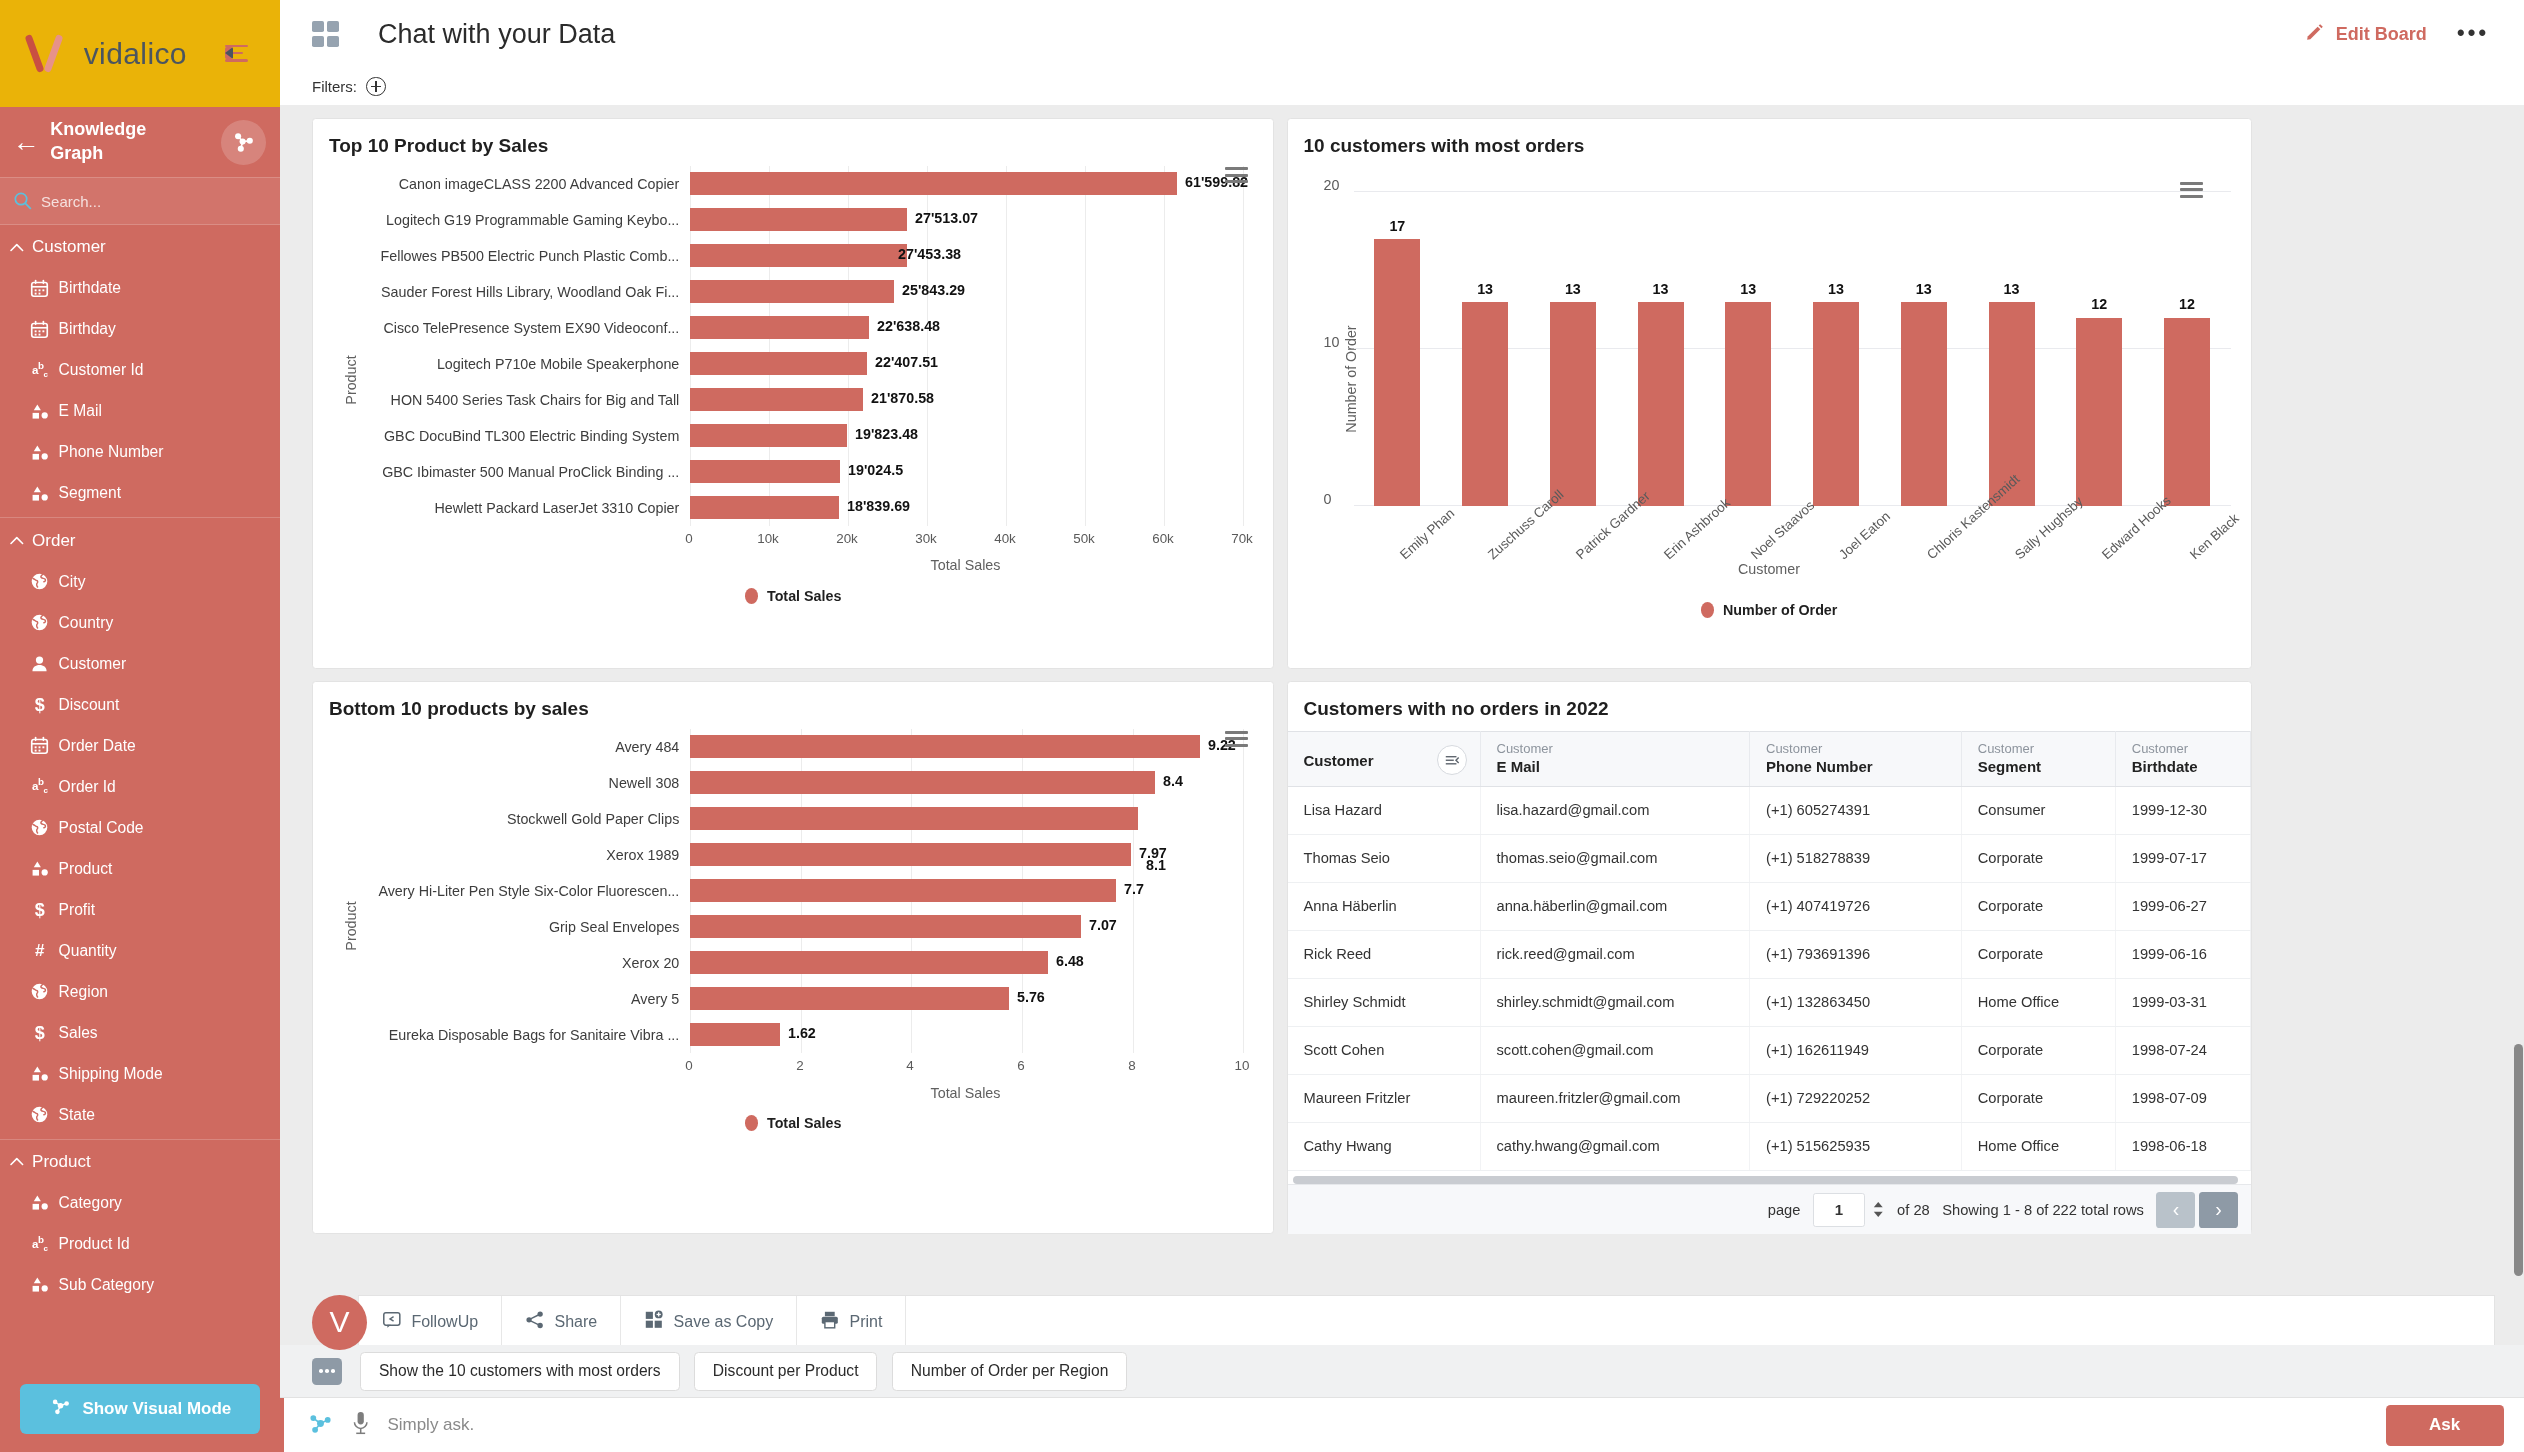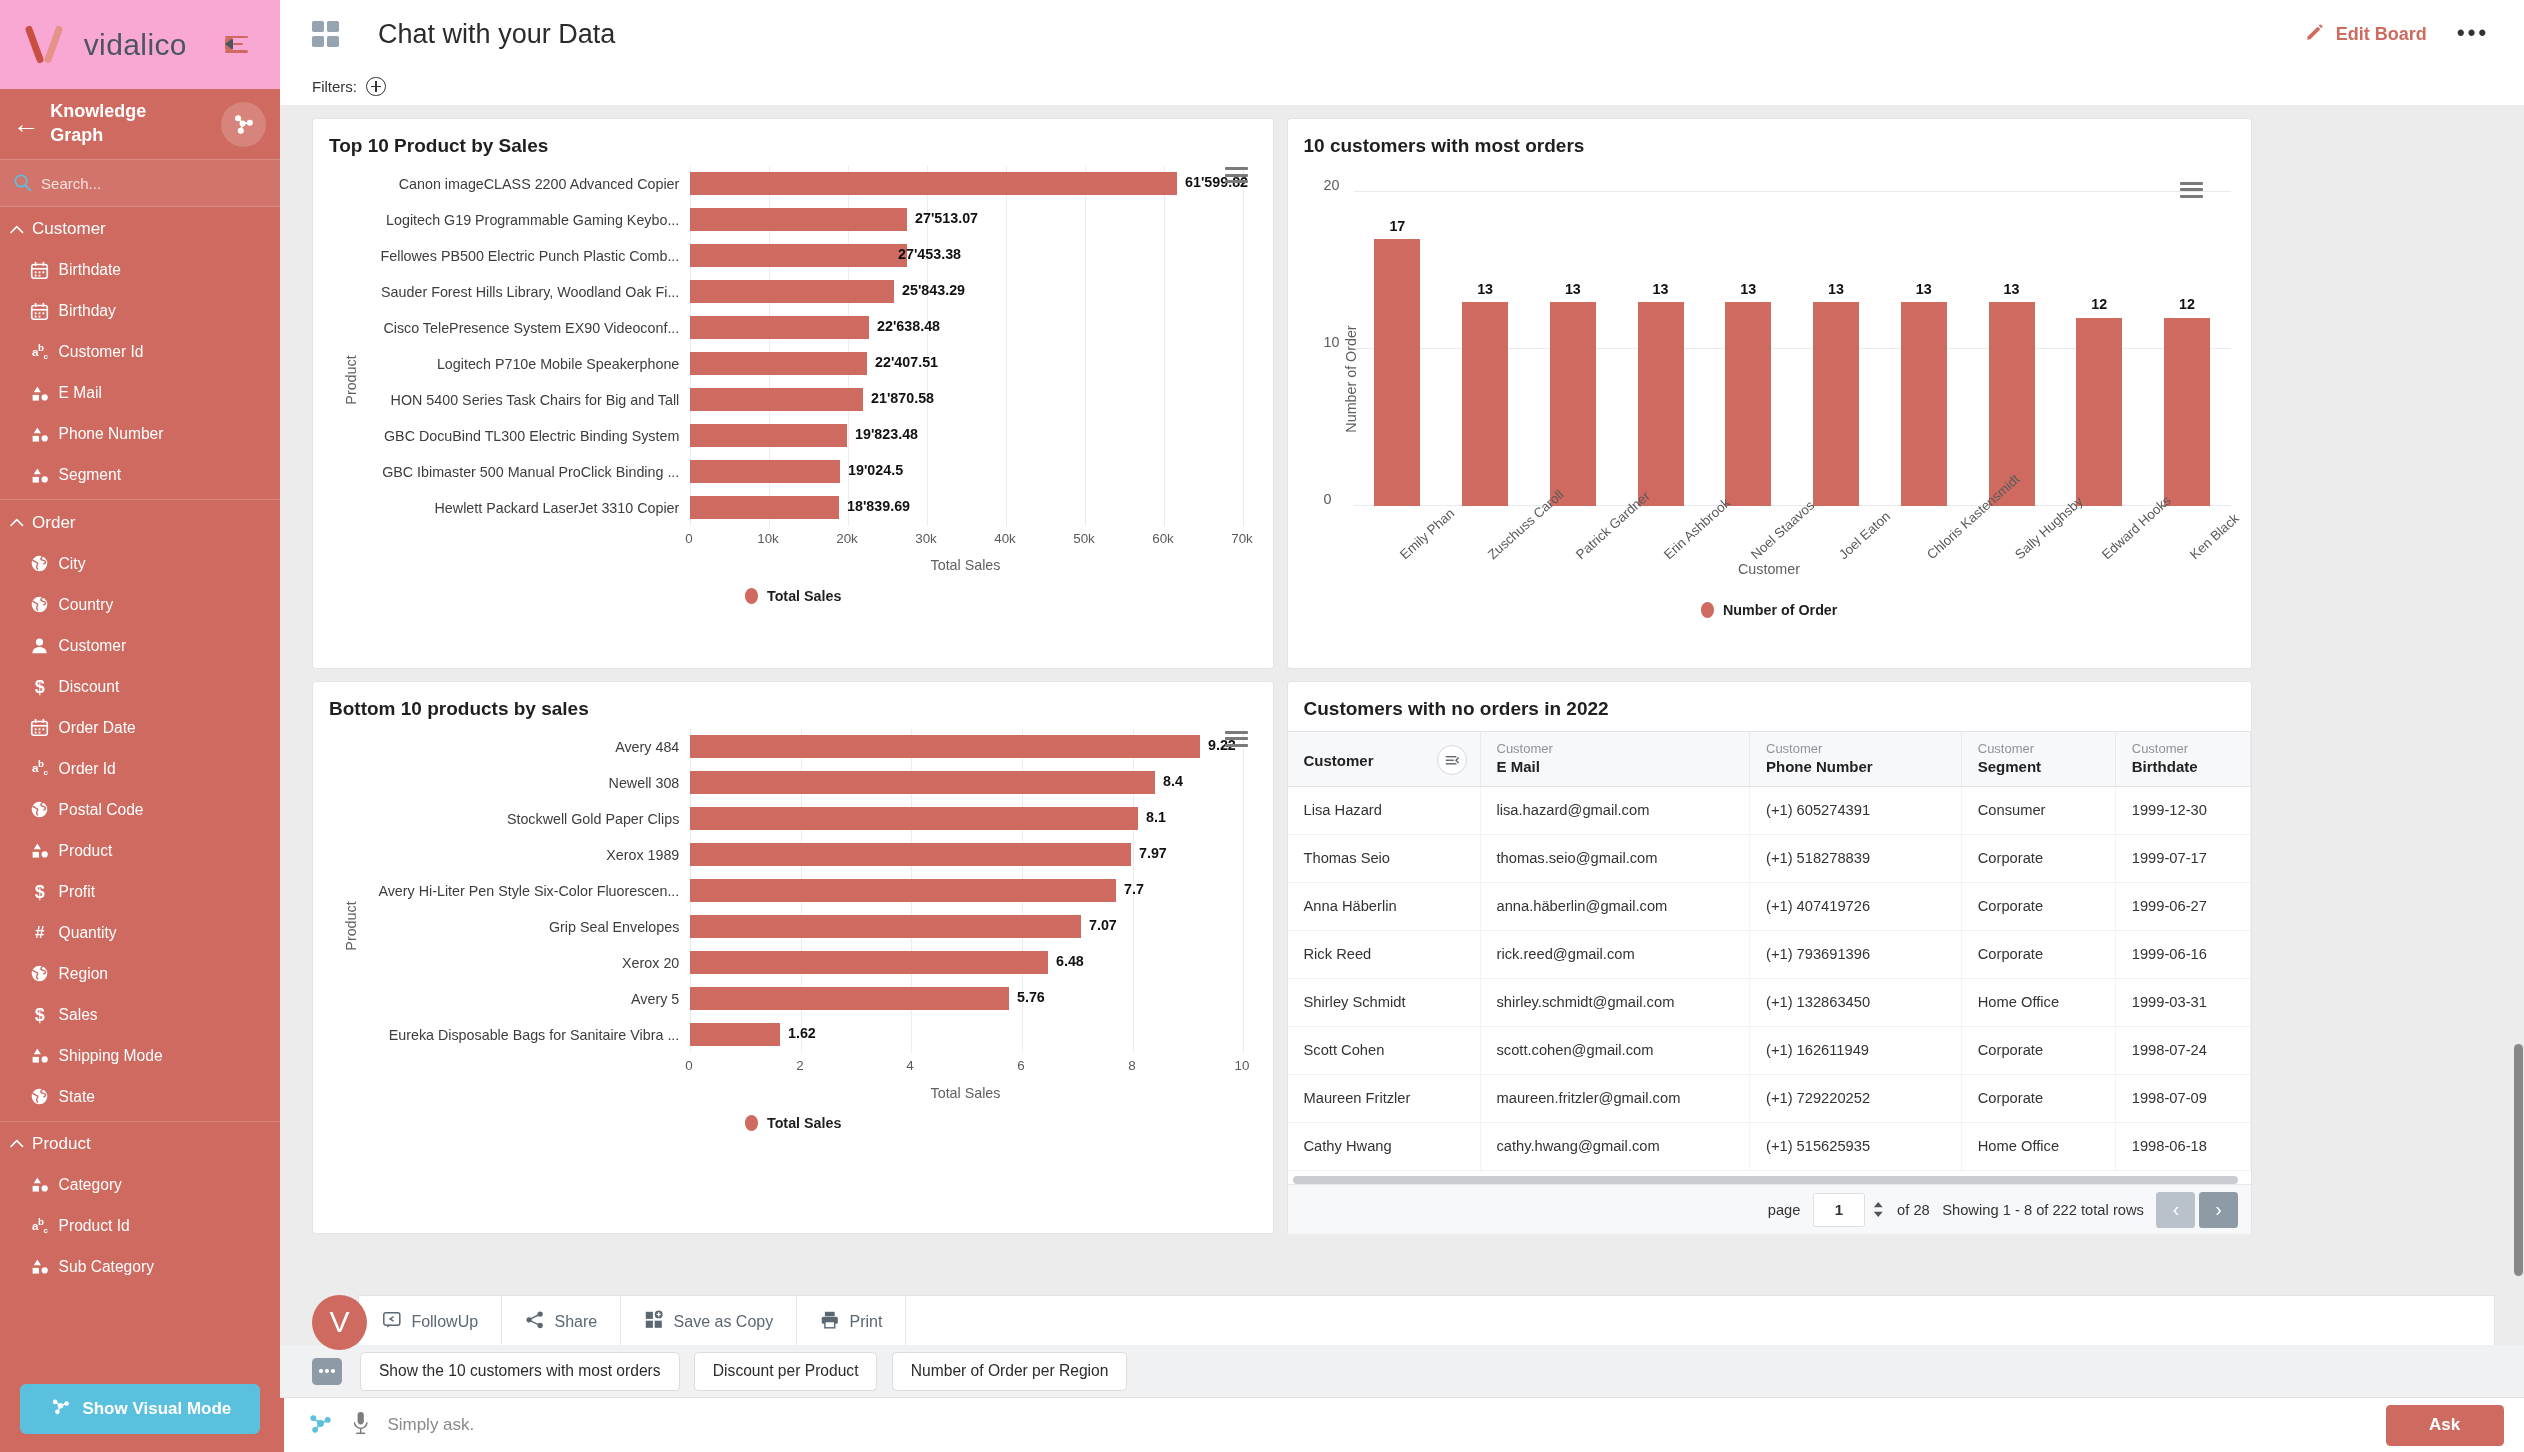--- a/index.html
+++ b/index.html
@@ -5,21 +5,21 @@
   * { box-sizing: border-box; margin: 0; padding: 0; }
   html, body {
     width: 2525px; height: 1452px;
     font-family: "Liberation Sans", sans-serif;
     background: #ffffff; overflow: hidden;
   }
   .app { display: flex; width: 2525px; height: 1452px; position: relative; }
 
   
   .sidebar { width: 280px; height: 1452px; background: #cf6a60; position: relative; flex: 0 0 280px; }
-  .logo-bar { height: 89px; background: #f9a8d4; display: flex; align-items: center; padding: 0 23px; }
+  .logo-bar { height: 107px; background: #eab308; display: flex; align-items: center; padding: 0 23px; }
   .logo-mark { width: 50px; height: 41px; position: relative; margin-right: 10.7px; }
   .logo-mark i { position: absolute; display: block; border-radius: 3.6px; }
   .logo-mark i.a { width: 7.1px; height: 39px; background: #c94f42; left: 8px; top: 0.9px; transform: rotate(-20deg); }
   .logo-mark i.b { width: 7.1px; height: 39px; background: #e79289; left: 27px; top: 0.9px; transform: rotate(20deg); }
   .logo-text { font-size: 30px; color: #4b5560; letter-spacing: 0.4px; font-family: "Liberation Sans", sans-serif; }
   .hamburger { margin-left: auto; width: 32px; height: 23px; position: relative; cursor: pointer; }
   .hamburger span { position: absolute; height: 2.7px; background: #cf6a60; border-radius: 1.8px; left: 0; }
   .hamburger span:nth-child(1) { top: 2.7px; width: 23px; }
   .hamburger span:nth-child(2) { top: 9.8px; width: 18px; }
   .hamburger span:nth-child(3) { top: 17px; width: 23px; }
@@ -834,21 +834,21 @@
                 <div class="hb-row">
                   <div class="hb-name">Stockwell Gold Paper Clips</div>
                   <div class="hb-track">
                     <span class="hb-grid" style="left: 0px;"></span>
                     <span class="hb-grid" style="left: 111px;"></span>
                     <span class="hb-grid" style="left: 221px;"></span>
                     <span class="hb-grid" style="left: 332px;"></span>
                     <span class="hb-grid" style="left: 443px;"></span>
                     <span class="hb-grid" style="left: 553px;"></span>
                     <span class="hb-fill" style="width: 448px;"></span>
-                    <span class="hb-val" style="left: 456px;">8.1</span>
+                    <span class="hb-val" style="left: 456px; margin-top: 48px;">8.1</span>
                   </div>
                 </div>
                 <div class="hb-row">
                   <div class="hb-name">Xerox 1989</div>
                   <div class="hb-track">
                     <span class="hb-grid" style="left: 0px;"></span>
                     <span class="hb-grid" style="left: 111px;"></span>
                     <span class="hb-grid" style="left: 221px;"></span>
                     <span class="hb-grid" style="left: 332px;"></span>
                     <span class="hb-grid" style="left: 443px;"></span>

